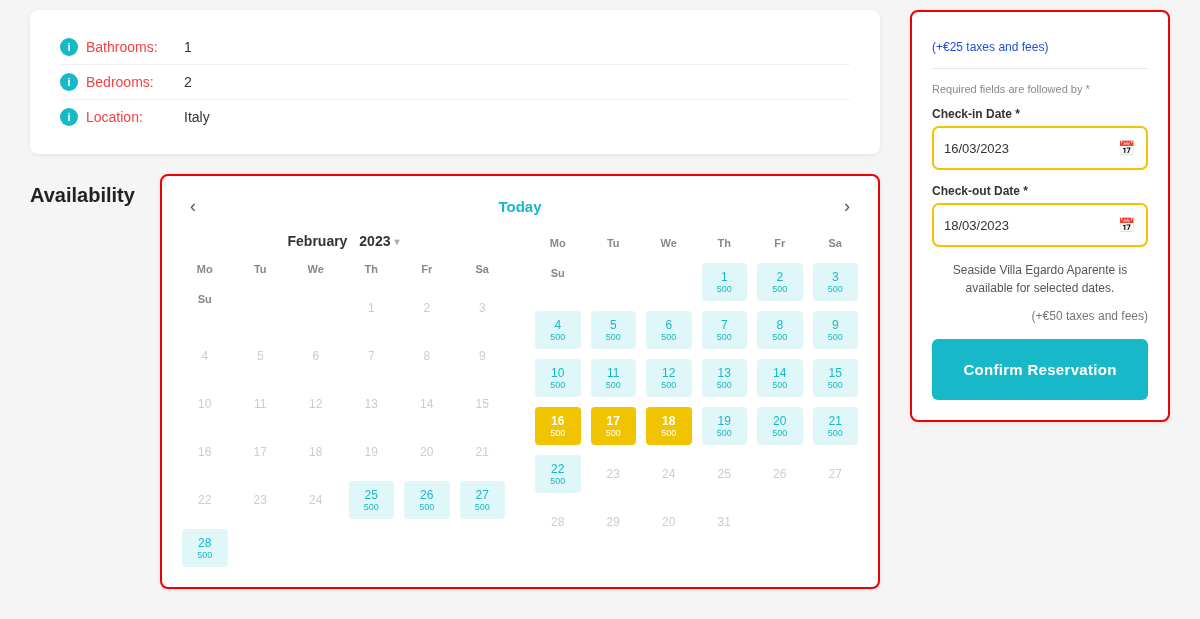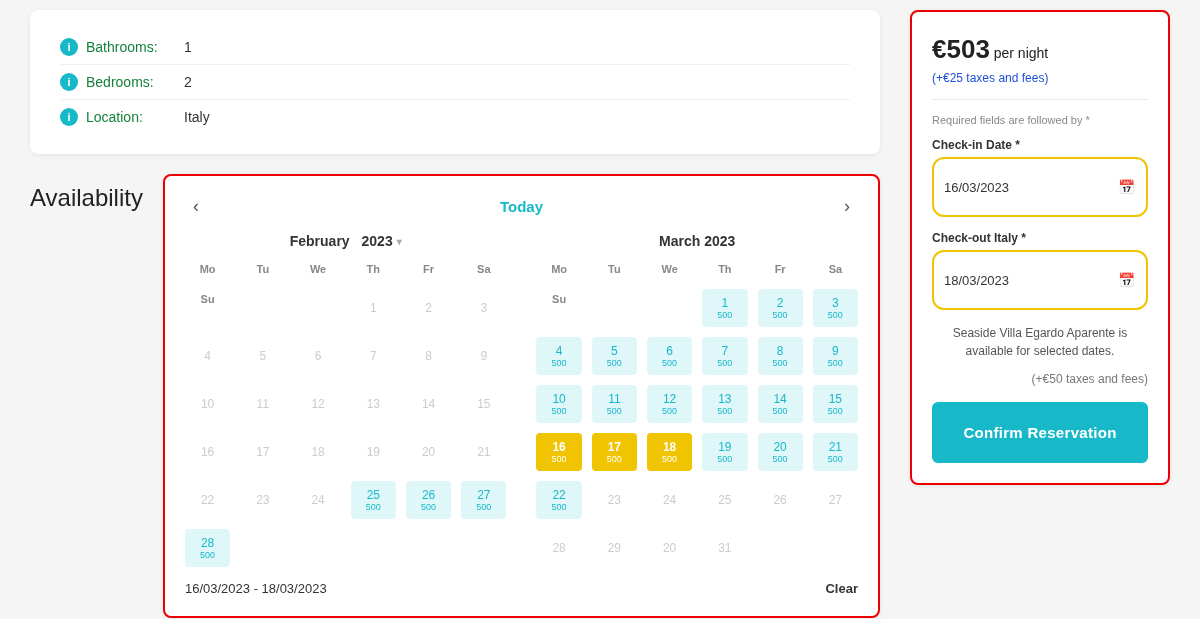--- a/index.html
+++ b/index.html
@@ -50,38 +50,38 @@
       background: #17b8c8;
       color: #fff;
       font-size: 11px;
       font-weight: bold;
       display: flex;
       align-items: center;
       justify-content: center;
       flex-shrink: 0;
     }
     .info-label {
-      color: #15803d;
+      color: #ef4444;
       min-width: 90px;
     }
     .info-value {
       color: #333;
       font-weight: 500;
     }
 
     
     .availability-section {
       display: flex;
       flex-direction: row;
       align-items: flex-start;
       gap: 20px;
     }
     .availability-title {
-      font-size: 24px;
-      font-weight: 400;
+      font-size: 20px;
+      font-weight: 700;
       color: #222;
       min-width: 110px;
       padding-top: 10px;
     }
     .calendar-card {
       flex: 1;
       background: #fff;
       border: 2px solid #e00;
       border-radius: 8px;
       padding: 20px;
@@ -240,25 +240,25 @@
       margin-bottom: 12px;
     }
     .field-label {
       font-size: 12px;
       color: #333;
       font-weight: 600;
       margin-bottom: 5px;
     }
     .date-input-wrap {
       border: 2px solid #f0c400;
-      border-radius: 12px;
+      border-radius: 7px;
       display: flex;
       align-items: center;
       justify-content: space-between;
-      padding: 20px 10px;
+      padding: 12px 10px;
       margin-bottom: 14px;
       gap: 16px;
     }
     .date-input-wrap input {
       border: none;
       outline: none;
       font-size: 13px;
       color: #333;
       background: transparent;
       width: 100%;
@@ -455,23 +455,20 @@
                 </div>
               <div class="cal-cell empty"></div>
               <div class="cal-cell empty"></div>
               <div class="cal-cell empty"></div>
               <div class="cal-cell empty"></div>
               <div class="cal-cell empty"></div>
             </div>
           </div>
 
           <div class="calendar-month">
-            <div class="month-title">
-              <span>March 2023</span>
-            </div>
             <div class="cal-grid">
 
               <div class="cal-day-header">Mo</div>
               <div class="cal-day-header">Tu</div>
               <div class="cal-day-header">We</div>
               <div class="cal-day-header">Th</div>
               <div class="cal-day-header">Fr</div>
               <div class="cal-day-header">Sa</div>
               <div class="cal-day-header">Su</div>
 
@@ -596,50 +593,43 @@
               <div class="cal-cell faded">
                   <span class="day-num">31</span>
                 </div>
               <div class="cal-cell empty"></div>
               <div class="cal-cell empty"></div>
             </div>
           </div>
 
         </div>
 
-        <div class="calendar-footer">
-          <span>16/03/2023 - 18/03/2023</span>
-          <button class="clear-btn">Clear</button>
-        </div>
       </div>
     </div>
 
   </div>
 
   <div class="right-panel">
     <div class="booking-card">
       
-      <div>
-        <span class="price-main">€503</span><span class="price-per-night"> per night</span>
-      </div>
       <div class="price-taxes">(+€25 taxes and fees)</div>
 
       <hr class="divider">
 
       <div class="required-note">Required fields are followed by *</div>
 
       
       <div class="field-label">Check-in Date *</div>
       <div class="date-input-wrap">
         <input type="text" value="16/03/2023" style="">
         <span class="date-icon">📅</span>
       </div>
 
       
-      <div class="field-label">Check-out Italy *</div>
+      <div class="field-label">Check-out Date *</div>
       <div class="date-input-wrap">
         <input type="text" value="18/03/2023" style="">
         <span class="date-icon">📅</span>
       </div>
 
       
       <div class="availability-msg">Seaside Villa Egardo Aparente is available for selected dates.</div>
 
       
       <div class="total-taxes">(+€50 taxes and fees)</div>

